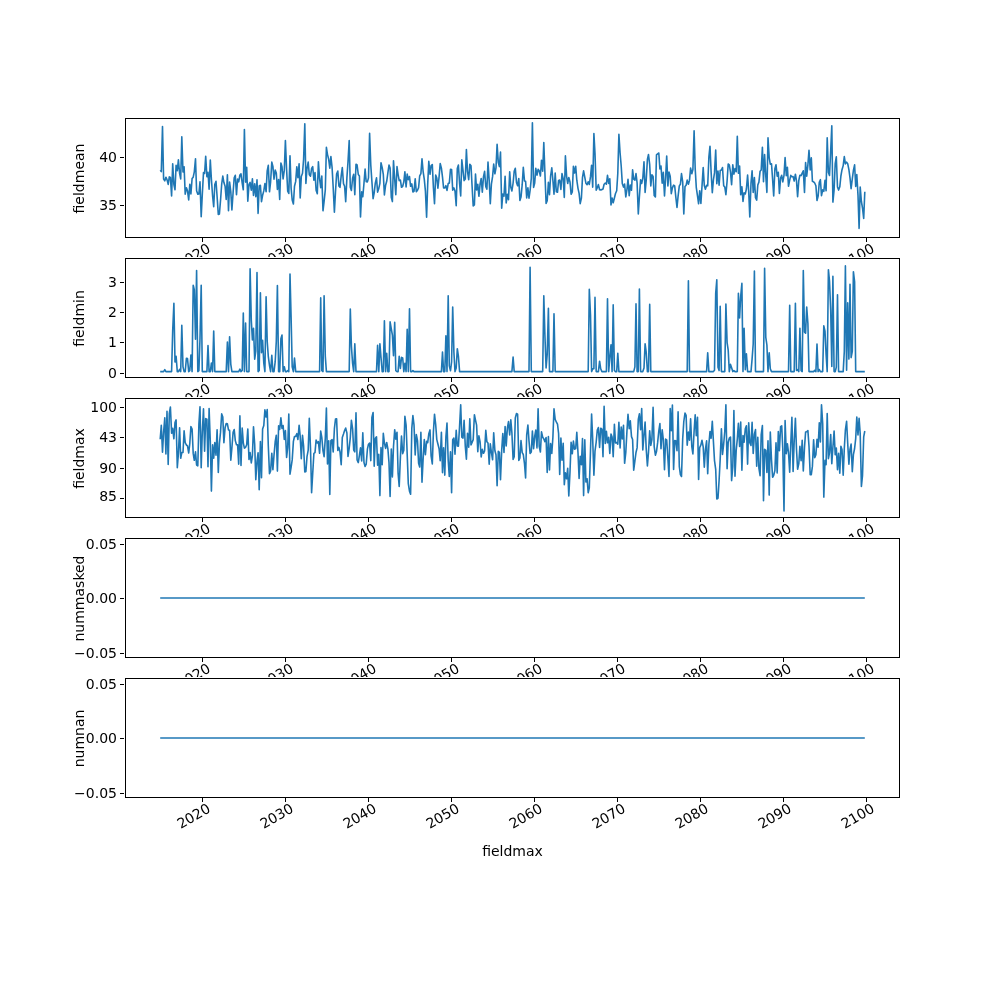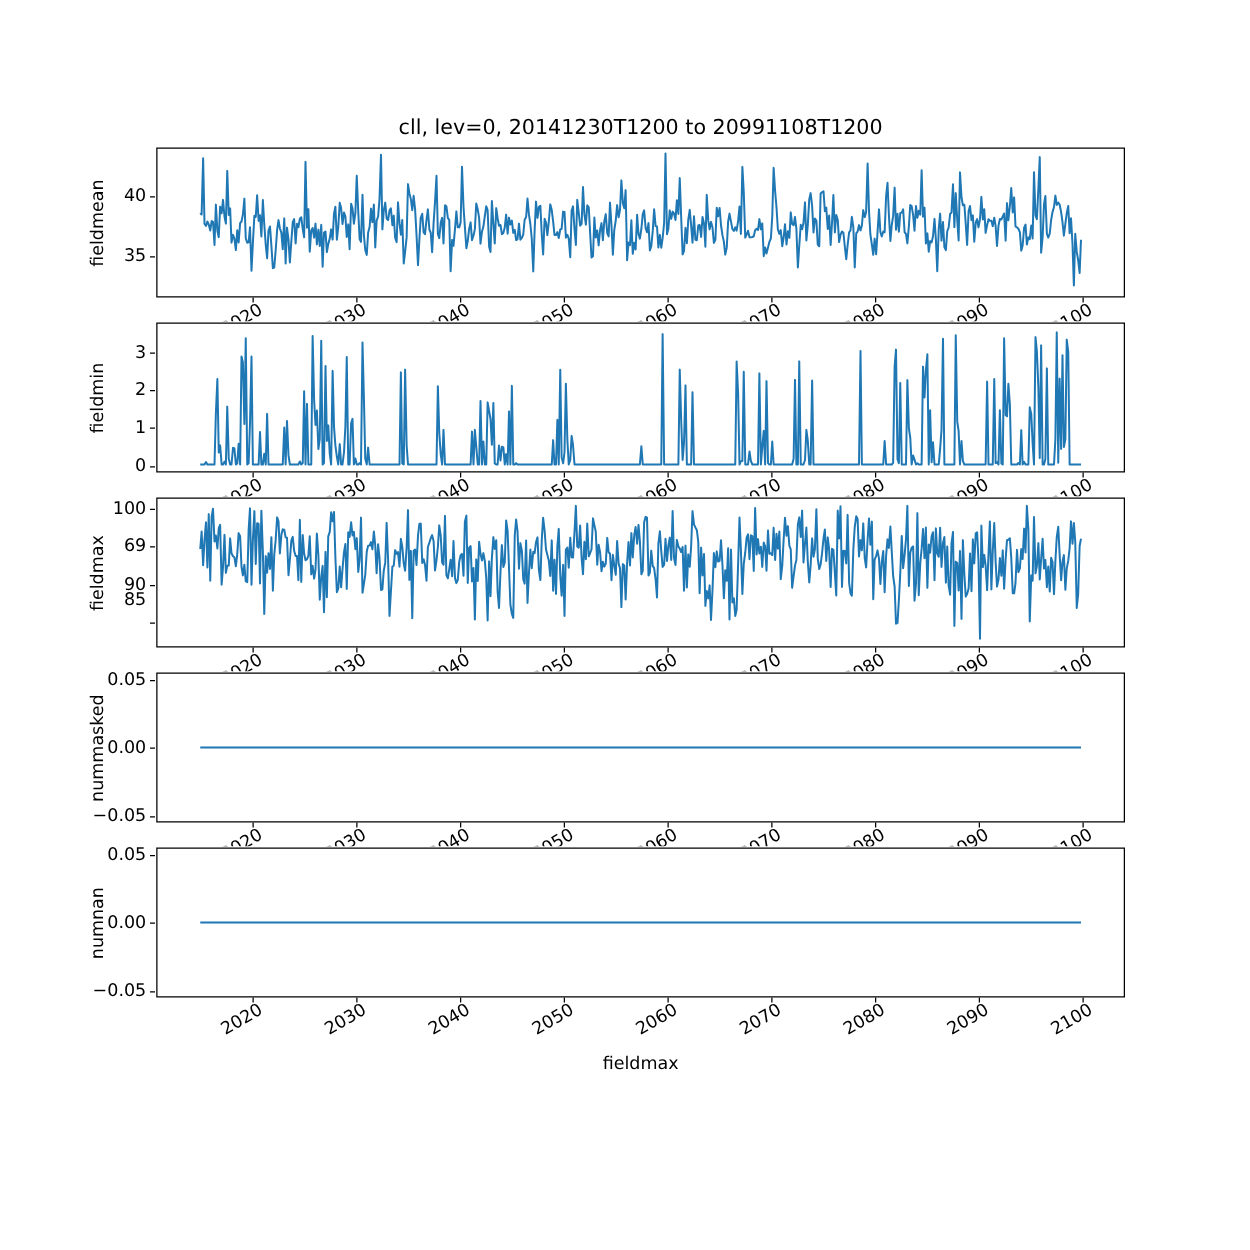--- a/index.html
+++ b/index.html
@@ -35,21 +35,20 @@
   }
   .xlabel{
     position:absolute;left:125px;width:775px;top:842px;height:18px;
     text-align:center;font-size:14px;line-height:18px;
   }
 </style>
 </head>
 <body>
 
 <div id="figure">
-  <div class="title">cll, lev=0, 20141230T1200 to 20991108T1200</div>
   <div id="subplots">
       <div class="axes" style="top: 118px;">
         <svg width="773" height="118" viewBox="0 0 773 118">
           <polyline points="34.2,51.3 35.3,52.6 36.5,7.6 37.6,60.0 38.8,61.8 39.9,58.2 41.0,60.6 42.2,65.4 43.3,57.9 44.4,58.5 45.6,77.0 46.7,44.7 47.9,65.6 49.0,70.8 50.1,46.3 51.3,51.7 52.4,40.9 53.6,54.3 54.7,59.9 55.8,17.7 57.0,53.0 58.1,47.7 59.2,75.1 60.4,68.9 61.5,71.9 62.7,81.0 63.8,65.2 64.9,75.0 66.1,59.5 67.2,58.2 68.3,52.8 69.5,39.9 70.6,71.7 71.8,75.2 72.9,74.9 74.0,62.8 75.2,97.6 76.3,75.5 77.5,53.6 78.6,54.5 79.7,37.2 80.9,57.7 82.0,53.2 83.1,70.2 84.3,41.0 85.4,60.2 86.6,77.0 87.7,87.6 88.8,65.5 90.0,62.2 91.1,77.5 92.3,95.5 93.4,95.0 94.5,81.8 95.7,65.0 96.8,57.1 97.9,63.6 99.1,67.3 100.2,80.4 101.4,55.7 102.5,91.8 103.6,63.1 104.8,72.9 105.9,91.0 107.1,73.5 108.2,58.8 109.3,56.3 110.5,75.7 111.6,60.0 112.7,62.8 113.9,56.0 115.0,54.8 116.2,64.2 117.3,70.8 118.4,10.5 119.6,63.1 120.7,48.3 121.8,82.3 123.0,65.4 124.1,63.4 125.3,71.1 126.4,59.9 127.5,76.5 128.7,64.7 129.8,77.8 131.0,60.9 132.1,94.4 133.2,67.0 134.4,66.3 135.5,82.7 136.6,76.3 137.8,71.9 138.9,64.5 140.1,72.6 141.2,51.9 142.3,46.4 143.5,72.8 144.6,62.8 145.8,43.1 146.9,47.4 148.0,60.2 149.2,51.0 150.3,54.0 151.4,70.5 152.6,60.5 153.7,80.4 154.9,44.0 156.0,47.7 157.1,60.0 158.3,51.4 159.4,21.6 160.6,50.4 161.7,72.2 162.8,74.5 164.0,36.8 165.1,69.0 166.2,81.0 167.4,84.9 168.5,67.2 169.7,62.4 170.8,47.9 171.9,58.7 173.1,44.7 174.2,78.9 175.3,57.5 176.5,54.2 177.6,40.3 178.8,4.8 179.9,64.5 181.0,49.5 182.2,43.1 183.3,55.8 184.5,57.1 185.6,49.5 186.7,47.6 187.9,61.2 189.0,53.5 190.1,71.2 191.3,74.7 192.4,42.9 193.6,59.7 194.7,68.7 195.8,57.0 197.0,91.8 198.1,82.4 199.3,70.9 200.4,28.3 201.5,35.6 202.7,40.3 203.8,49.2 204.9,37.6 206.1,48.7 207.2,68.6 208.4,93.1 209.5,72.7 210.6,55.1 211.8,52.0 212.9,66.9 214.0,68.3 215.2,56.9 216.3,48.5 217.5,64.6 218.6,67.2 219.7,82.7 220.9,58.9 222.0,42.9 223.2,21.6 224.3,68.2 225.4,71.5 226.6,59.0 227.7,55.3 228.8,75.7 230.0,45.2 231.1,46.0 232.3,55.5 233.4,56.9 234.5,98.0 235.7,72.9 236.8,77.7 238.0,64.0 239.1,50.1 240.2,62.8 241.4,62.9 242.5,58.9 243.6,14.4 244.8,46.4 245.9,62.5 247.1,79.6 248.2,73.9 249.3,64.1 250.5,58.9 251.6,73.1 252.8,69.4 253.9,64.3 255.0,43.8 256.2,48.6 257.3,55.3 258.4,75.9 259.6,66.2 260.7,62.3 261.9,53.6 263.0,46.0 264.1,49.1 265.3,78.4 266.4,82.6 267.5,41.8 268.7,60.3 269.8,75.7 271.0,47.5 272.1,55.6 273.2,61.6 274.4,61.0 275.5,68.3 276.7,67.3 277.8,63.0 278.9,52.7 280.1,67.9 281.2,55.1 282.3,60.6 283.5,57.5 284.6,67.3 285.8,64.9 286.9,73.0 288.0,72.4 289.2,59.9 290.3,72.8 291.5,71.3 292.6,68.6 293.7,56.8 294.9,54.6 296.0,39.8 297.1,52.3 298.3,60.4 299.4,71.8 300.6,98.1 301.7,65.4 302.8,42.3 304.0,55.3 305.1,46.6 306.3,45.6 307.4,68.5 308.5,84.6 309.7,56.0 310.8,59.0 311.9,69.1 313.1,57.7 314.2,44.5 315.4,49.1 316.5,58.1 317.6,69.0 318.8,69.0 319.9,66.7 321.0,71.4 322.2,64.6 323.3,64.1 324.5,50.3 325.6,50.5 326.7,71.1 327.9,68.9 329.0,72.0 330.2,86.8 331.3,49.4 332.4,46.1 333.6,64.6 334.7,77.0 335.8,40.9 337.0,51.4 338.1,61.6 339.3,60.1 340.4,30.6 341.5,52.3 342.7,60.7 343.8,45.2 345.0,46.8 346.1,67.4 347.2,87.0 348.4,86.0 349.5,55.0 350.6,71.0 351.8,65.4 352.9,77.3 354.1,64.8 355.2,59.5 356.3,73.1 357.5,57.6 358.6,52.3 359.8,67.7 360.9,70.1 362.0,43.1 363.2,61.6 364.3,84.8 365.4,65.1 366.6,57.4 367.7,45.1 368.9,54.8 370.0,48.8 371.1,25.3 372.3,43.6 373.4,47.6 374.5,33.1 375.7,89.2 376.8,75.0 378.0,77.1 379.1,57.2 380.2,84.0 381.4,75.2 382.5,80.6 383.7,52.8 384.8,68.2 385.9,71.9 387.1,64.0 388.2,52.3 389.3,49.3 390.5,63.5 391.6,66.8 392.8,59.5 393.9,81.4 395.0,78.1 396.2,65.7 397.3,48.4 398.5,61.9 399.6,62.2 400.7,79.0 401.9,68.9 403.0,79.2 404.1,71.5 405.3,59.4 406.4,3.8 407.6,68.4 408.7,64.0 409.8,49.3 411.0,56.1 412.1,50.3 413.2,51.7 414.4,57.0 415.5,41.2 416.7,52.1 417.8,23.5 418.9,53.8 420.1,84.5 421.2,81.8 422.4,63.3 423.5,75.6 424.6,57.0 425.8,48.9 426.9,61.4 428.0,75.1 429.2,54.0 430.3,72.8 431.5,73.2 432.6,61.4 433.7,61.0 434.9,70.5 436.0,54.6 437.2,59.7 438.3,78.4 439.4,36.9 440.6,57.3 441.7,64.5 442.8,58.5 444.0,63.0 445.1,75.3 446.3,72.8 447.4,47.2 448.5,54.0 449.7,47.4 450.8,61.2 452.0,69.3 453.1,74.3 454.2,84.7 455.4,79.1 456.5,58.4 457.6,51.9 458.8,58.3 459.9,64.2 461.1,65.7 462.2,62.8 463.3,65.5 464.5,57.7 465.6,46.2 466.7,68.1 467.9,14.5 469.0,34.5 470.2,71.1 471.3,68.7 472.4,65.6 473.6,70.8 474.7,70.9 475.9,70.6 477.0,70.0 478.1,65.2 479.3,64.0 480.4,65.1 481.5,56.3 482.7,64.4 483.8,59.7 485.0,85.9 486.1,79.0 487.2,83.8 488.4,79.0 489.5,74.5 490.7,71.8 491.8,54.2 492.9,15.3 494.1,34.0 495.2,47.0 496.3,64.6 497.5,68.1 498.6,65.1 499.8,78.0 500.9,71.0 502.0,60.4 503.2,76.6 504.3,66.0 505.5,71.3 506.6,50.9 507.7,60.2 508.9,61.2 510.0,54.6 511.1,63.9 512.3,95.0 513.4,77.6 514.6,60.8 515.7,64.4 516.8,59.2 518.0,42.9 519.1,73.4 520.2,61.4 521.4,40.5 522.5,35.5 523.7,45.7 524.8,67.0 525.9,55.8 527.1,57.4 528.2,76.6 529.4,78.0 530.5,35.8 531.6,34.8 532.8,34.0 533.9,50.0 535.0,47.1 536.2,64.2 537.3,53.4 538.5,77.0 539.6,59.4 540.7,37.0 541.9,66.9 543.0,53.0 544.2,57.1 545.3,74.7 546.4,68.8 547.6,66.2 548.7,67.0 549.8,77.8 551.0,88.4 552.1,77.1 553.3,66.9 554.4,65.3 555.5,54.5 556.7,63.2 557.8,94.9 559.0,67.6 560.1,66.3 561.2,61.1 562.4,65.3 563.5,61.4 564.6,49.1 565.8,54.7 566.9,50.5 568.1,11.8 569.2,49.9 570.3,68.6 571.5,76.8 572.6,84.8 573.7,71.9 574.9,84.4 576.0,67.1 577.2,48.5 578.3,66.6 579.4,70.2 580.6,66.2 581.7,66.8 582.9,37.8 584.0,27.2 585.1,52.6 586.3,73.8 587.4,61.0 588.5,53.9 589.7,31.1 590.8,64.8 592.0,52.0 593.1,66.3 594.2,51.5 595.4,51.1 596.5,48.5 597.7,66.8 598.8,68.1 599.9,75.7 601.1,62.0 602.2,45.0 603.3,45.8 604.5,53.1 605.6,65.6 606.8,45.8 607.9,55.2 609.0,49.6 610.2,52.7 611.3,17.2 612.4,54.3 613.6,47.1 614.7,75.8 615.9,67.7 617.0,82.4 618.1,73.9 619.3,74.9 620.4,70.0 621.6,56.1 622.7,72.4 623.8,98.0 625.0,64.0 626.1,51.9 627.2,73.5 628.4,58.6 629.5,78.6 630.7,81.1 631.8,66.0 632.9,63.1 634.1,52.2 635.2,51.0 636.4,28.4 637.5,62.7 638.6,35.5 639.8,57.1 640.9,73.4 642.0,18.9 643.2,38.8 644.3,45.2 645.5,44.8 646.6,60.2 647.7,76.9 648.9,49.8 650.0,45.8 651.2,57.2 652.3,53.3 653.4,74.4 654.6,59.0 655.7,56.3 656.8,62.9 658.0,56.3 659.1,38.5 660.3,56.6 661.4,48.4 662.5,67.3 663.7,61.1 664.8,56.4 665.9,57.7 667.1,57.6 668.2,62.0 669.4,55.2 670.5,61.8 671.6,77.8 672.8,61.5 673.9,56.2 675.1,56.6 676.2,54.2 677.3,51.8 678.5,73.5 679.6,43.5 680.7,57.2 681.9,45.8 683.0,31.4 684.2,51.0 685.3,38.9 686.4,62.2 687.6,62.9 688.7,64.0 689.9,66.7 691.0,81.5 692.1,77.4 693.3,63.2 694.4,60.7 695.5,76.6 696.7,70.9 697.8,72.3 699.0,61.4 700.1,71.8 701.2,18.8 702.4,53.5 703.5,56.4 704.7,31.8 705.8,6.7 706.9,83.1 708.1,70.8 709.2,44.6 710.3,37.8 711.5,68.0 712.6,71.1 713.8,67.8 714.9,57.0 716.0,50.7 717.2,46.6 718.3,37.5 719.4,44.9 720.6,43.1 721.7,44.6 722.9,50.7 724.0,58.8 725.1,69.6 726.3,59.9 727.4,51.5 728.6,45.8 729.7,67.5 730.8,55.6 732.0,76.1 733.1,109.4 734.2,68.0 735.4,82.5 736.5,89.0 737.7,99.4 738.8,72.8" fill="none" stroke="#1f77b4" stroke-width="1.6" stroke-linejoin="round"></polyline>
         </svg>
       </div>
       <div class="ytick-mark" style="top: 205.1px;"></div>
       <div class="ytick-label" style="top: 197.1px;">35</div>
       <div class="ytick-mark" style="top: 156.7px;"></div>
       <div class="ytick-label" style="top: 148.7px;">40</div>
@@ -107,25 +106,25 @@
         <div class="xtick-label" style="left: 702.9px;">2080</div>
         <div class="xtick-label" style="left: 785.9px;">2090</div>
         <div class="xtick-label" style="left: 869px;">2100</div>
       </div>
       <div class="axes" style="top: 398px;">
         <svg width="773" height="118" viewBox="0 0 773 118">
           <polyline points="34.2,40.2 35.3,26.2 36.5,53.2 37.6,33.1 38.8,18.9 39.9,55.0 41.0,12.3 42.2,65.5 43.3,14.6 44.4,8.0 45.6,34.2 46.7,29.4 47.9,39.8 49.0,23.6 50.1,20.9 51.3,68.7 52.4,54.8 53.6,28.9 54.7,59.3 55.8,53.6 57.0,53.5 58.1,31.7 59.2,43.6 60.4,46.0 61.5,46.8 62.7,54.0 63.8,44.3 64.9,27.5 66.1,30.0 67.2,54.4 68.3,61.3 69.5,52.8 70.6,66.0 71.8,66.8 72.9,25.1 74.0,7.7 75.2,68.8 76.3,33.1 77.5,9.9 78.6,52.2 79.7,19.6 80.9,20.2 82.0,67.7 83.1,9.6 84.3,42.4 85.4,92.1 86.6,45.9 87.7,59.1 88.8,43.6 90.0,56.1 91.1,30.8 92.3,73.5 93.4,44.7 94.5,33.4 95.7,14.9 96.8,18.1 97.9,43.7 99.1,28.7 100.2,24.5 101.4,24.8 102.5,30.9 103.6,31.2 104.8,61.2 105.9,48.8 107.1,33.3 108.2,30.5 109.3,41.6 110.5,45.7 111.6,45.7 112.7,65.1 113.9,16.9 115.0,66.5 116.2,29.0 117.3,43.8 118.4,49.2 119.6,48.3 120.7,45.7 121.8,30.0 123.0,60.5 124.1,53.6 125.3,63.9 126.4,56.6 127.5,27.9 128.7,45.5 129.8,80.7 131.0,62.3 132.1,53.7 133.2,90.8 134.4,42.5 135.5,78.7 136.6,30.1 137.8,26.5 138.9,10.8 140.1,18.0 141.2,10.6 142.3,46.8 143.5,74.8 144.6,72.0 145.8,54.2 146.9,70.8 148.0,56.4 149.2,42.7 150.3,36.2 151.4,72.1 152.6,26.8 153.7,30.5 154.9,18.8 156.0,29.4 157.1,26.5 158.3,40.4 159.4,31.5 160.6,58.5 161.7,48.3 162.8,15.1 164.0,75.2 165.1,68.3 166.2,60.9 167.4,42.4 168.5,37.5 169.7,37.4 170.8,34.7 171.9,40.5 173.1,26.2 174.2,37.4 175.3,59.6 176.5,36.4 177.6,47.2 178.8,73.0 179.9,72.5 181.0,57.6 182.2,51.1 183.3,19.3 184.5,49.2 185.6,93.7 186.7,74.7 187.9,54.3 189.0,53.6 190.1,41.1 191.3,44.0 192.4,42.7 193.6,54.3 194.7,32.1 195.8,38.3 197.0,51.9 198.1,57.6 199.3,39.1 200.4,9.1 201.5,64.9 202.7,41.7 203.8,95.5 204.9,41.6 206.1,40.6 207.2,53.0 208.4,29.7 209.5,20.1 210.6,19.8 211.8,51.4 212.9,48.4 214.0,52.8 215.2,65.6 216.3,38.6 217.5,35.1 218.6,31.6 219.7,29.1 220.9,34.0 222.0,57.4 223.2,49.1 224.3,38.6 225.4,21.3 226.6,29.8 227.7,51.0 228.8,52.8 230.0,13.7 231.1,61.0 232.3,63.6 233.4,56.3 234.5,48.8 235.7,62.0 236.8,33.8 238.0,63.5 239.1,67.5 240.2,65.1 241.4,50.2 242.5,45.2 243.6,44.1 244.8,61.6 245.9,18.4 247.1,13.5 248.2,67.3 249.3,39.2 250.5,37.9 251.6,66.1 252.8,55.4 253.9,96.6 255.0,48.5 256.2,65.8 257.3,34.4 258.4,44.0 259.6,49.4 260.7,43.5 261.9,50.0 263.0,63.6 264.1,97.4 265.3,50.1 266.4,77.9 267.5,47.5 268.7,30.7 269.8,40.1 271.0,33.2 272.1,74.3 273.2,87.4 274.4,58.4 275.5,37.1 276.7,54.6 277.8,51.2 278.9,17.4 280.1,26.0 281.2,55.4 282.3,84.6 283.5,92.2 284.6,95.3 285.8,29.4 286.9,16.6 288.0,25.8 289.2,55.9 290.3,35.5 291.5,41.6 292.6,64.3 293.7,67.9 294.9,33.4 296.0,83.3 297.1,60.4 298.3,40.6 299.4,55.6 300.6,42.4 301.7,43.6 302.8,34.8 304.0,30.9 305.1,56.8 306.3,65.0 307.4,33.1 308.5,15.2 309.7,25.7 310.8,40.6 311.9,45.0 313.1,49.7 314.2,61.7 315.4,33.3 316.5,73.6 317.6,48.8 318.8,76.1 319.9,38.1 321.0,24.1 322.2,61.3 323.3,77.5 324.5,52.9 325.6,93.7 326.7,40.7 327.9,39.1 329.0,55.1 330.2,31.2 331.3,46.9 332.4,47.1 333.6,26.7 334.7,5.7 335.8,38.1 337.0,39.1 338.1,21.4 339.3,47.5 340.4,60.3 341.5,34.4 342.7,48.3 343.8,19.9 345.0,46.0 346.1,43.4 347.2,40.6 348.4,15.7 349.5,21.1 350.6,26.2 351.8,52.8 352.9,36.8 354.1,43.0 355.2,58.0 356.3,50.4 357.5,54.3 358.6,51.9 359.8,31.3 360.9,42.8 362.0,44.0 363.2,65.2 364.3,44.9 365.4,53.3 366.6,60.8 367.7,33.8 368.9,51.8 370.0,55.7 371.1,86.7 372.3,52.3 373.4,53.3 374.5,80.6 375.7,51.2 376.8,34.6 378.0,53.4 379.1,27.5 380.2,46.9 381.4,28.9 382.5,22.6 383.7,36.0 384.8,20.9 385.9,33.9 387.1,60.4 388.2,57.7 389.3,18.9 390.5,14.5 391.6,15.1 392.8,61.4 393.9,59.0 395.0,41.5 396.2,53.7 397.3,55.5 398.5,64.6 399.6,79.0 400.7,35.8 401.9,26.0 403.0,41.9 404.1,54.5 405.3,53.0 406.4,32.0 407.6,49.8 408.7,37.5 409.8,31.1 411.0,48.9 412.1,9.8 413.2,47.3 414.4,53.0 415.5,32.9 416.7,38.2 417.8,39.9 418.9,42.6 420.1,38.6 421.2,73.5 422.4,37.5 423.5,71.0 424.6,44.5 425.8,54.4 426.9,38.2 428.0,9.9 429.2,20.5 430.3,22.9 431.5,25.2 432.6,34.5 433.7,75.5 434.9,39.1 436.0,61.3 437.2,44.2 438.3,85.7 439.4,73.8 440.6,79.8 441.7,69.3 442.8,97.0 444.0,72.9 445.1,43.4 446.3,54.8 447.4,42.1 448.5,50.2 449.7,49.6 450.8,33.2 452.0,53.7 453.1,79.5 454.2,57.2 455.4,65.6 456.5,39.6 457.6,96.6 458.8,40.7 459.9,83.0 461.1,79.7 462.2,93.8 463.3,88.8 464.5,51.9 465.6,15.0 466.7,40.5 467.9,76.2 469.0,52.1 470.2,43.0 471.3,31.1 472.4,28.5 473.6,48.4 474.7,29.2 475.9,30.1 477.0,57.7 478.1,7.4 479.3,44.5 480.4,32.3 481.5,43.8 482.7,38.4 483.8,54.5 485.0,35.0 486.1,38.0 487.2,57.6 488.4,25.4 489.5,44.0 490.7,43.6 491.8,45.2 492.9,23.2 494.1,49.0 495.2,28.0 496.3,39.9 497.5,26.2 498.6,64.3 499.8,53.5 500.9,33.0 502.0,15.2 503.2,29.6 504.3,21.9 505.5,37.6 506.6,40.5 507.7,71.2 508.9,61.8 510.0,53.5 511.1,48.9 512.3,20.5 513.4,14.9 514.6,30.6 515.7,9.5 516.8,51.0 518.0,35.7 519.1,23.0 520.2,49.7 521.4,66.9 522.5,53.3 523.7,31.7 524.8,46.4 525.9,40.5 527.1,8.4 528.2,47.7 529.4,56.2 530.5,52.6 531.6,43.9 532.8,32.0 533.9,24.6 535.0,49.7 536.2,30.9 537.3,40.6 538.5,70.6 539.6,40.1 540.7,40.8 541.9,59.5 543.0,77.4 544.2,9.5 545.3,31.7 546.4,6.0 547.6,70.5 548.7,41.6 549.8,41.8 551.0,51.7 552.1,12.9 553.3,67.3 554.4,75.7 555.5,77.5 556.7,39.8 557.8,22.5 559.0,14.0 560.1,16.4 561.2,46.1 562.4,33.1 563.5,41.2 564.6,19.7 565.8,47.6 566.9,54.9 568.1,32.2 569.2,15.8 570.3,36.8 571.5,18.3 572.6,80.4 573.7,48.6 574.9,45.9 576.0,41.3 577.2,47.9 578.3,68.2 579.4,50.8 580.6,41.8 581.7,74.8 582.9,45.3 584.0,32.5 585.1,39.3 586.3,22.2 587.4,42.1 588.5,61.6 589.7,70.4 590.8,100.0 592.0,99.3 593.1,81.2 594.2,60.0 595.4,29.8 596.5,55.5 597.7,44.8 598.8,32.3 599.9,5.7 601.1,69.8 602.2,43.2 603.3,39.2 604.5,38.1 605.6,81.6 606.8,67.8 607.9,11.5 609.0,77.2 610.2,51.5 611.3,40.1 612.4,24.2 613.6,47.5 614.7,23.0 615.9,71.2 617.0,36.6 618.1,43.2 619.3,29.8 620.4,26.8 621.6,65.1 622.7,23.7 623.8,43.7 625.0,46.4 626.1,23.2 627.2,54.5 628.4,35.3 629.5,30.6 630.7,67.1 631.8,38.2 632.9,69.2 634.1,76.7 635.2,35.7 636.4,26.6 637.5,101.7 638.6,50.3 639.8,51.4 640.9,73.4 642.0,41.8 643.2,96.1 644.3,33.1 645.5,60.9 646.6,78.3 647.7,76.3 648.9,71.6 650.0,43.8 651.2,73.9 652.3,32.5 653.4,51.7 654.6,27.6 655.7,26.8 656.8,49.9 658.0,112.0 659.1,21.5 660.3,54.7 661.4,44.9 662.5,53.4 663.7,73.1 664.8,44.2 665.9,18.2 667.1,72.5 668.2,42.0 669.4,19.4 670.5,50.5 671.6,70.3 672.8,64.6 673.9,47.4 675.1,61.6 676.2,41.3 677.3,72.0 678.5,48.4 679.6,33.1 680.7,32.8 681.9,31.6 683.0,47.1 684.2,75.6 685.3,75.7 686.4,67.4 687.6,40.9 688.7,58.7 689.9,55.7 691.0,40.3 692.1,48.2 693.3,23.9 694.4,43.0 695.5,5.7 696.7,24.7 697.8,98.1 699.0,61.3 700.1,65.6 701.2,14.6 702.4,59.7 703.5,53.8 704.7,35.5 705.8,64.6 706.9,48.2 708.1,32.0 709.2,55.8 710.3,49.0 711.5,70.8 712.6,54.2 713.8,74.2 714.9,47.2 716.0,50.4 717.2,76.3 718.3,49.8 719.4,30.8 720.6,22.4 721.7,44.3 722.9,65.2 724.0,50.3 725.1,45.1 726.3,72.8 727.4,55.7 728.6,49.5 729.7,39.6 730.8,18.1 732.0,36.0 733.1,19.4 734.2,34.5 735.4,87.4 736.5,76.7 737.7,37.8 738.8,32.0" fill="none" stroke="#1f77b4" stroke-width="1.6" stroke-linejoin="round"></polyline>
         </svg>
       </div>
       <div class="ytick-mark" style="top: 498.4px;"></div>
-      <div class="ytick-label" style="top: 472px;">85</div>
+      <div class="ytick-label" style="top: 488px;">85</div>
       <div class="ytick-mark" style="top: 467.8px;"></div>
       <div class="ytick-label" style="top: 459.8px;">90</div>
       <div class="ytick-mark" style="top: 437.2px;"></div>
-      <div class="ytick-label" style="top: 429.2px;">69</div>
+      <div class="ytick-label" style="top: 429.2px;">43</div>
       <div class="ytick-mark" style="top: 406.6px;"></div>
       <div class="ytick-label" style="top: 398.6px;">100</div>
       <div class="ylabel" style="left: 9px; top: 449.5px;">fieldmax</div>
       <div class="xtick-mark" style="left: 201.8px; top: 518px;"></div>
       <div class="xtick-mark" style="left: 284.8px; top: 518px;"></div>
       <div class="xtick-mark" style="left: 367.8px; top: 518px;"></div>
       <div class="xtick-mark" style="left: 450.9px; top: 518px;"></div>
       <div class="xtick-mark" style="left: 533.9px; top: 518px;"></div>
       <div class="xtick-mark" style="left: 616.9px; top: 518px;"></div>
       <div class="xtick-mark" style="left: 699.9px; top: 518px;"></div>

